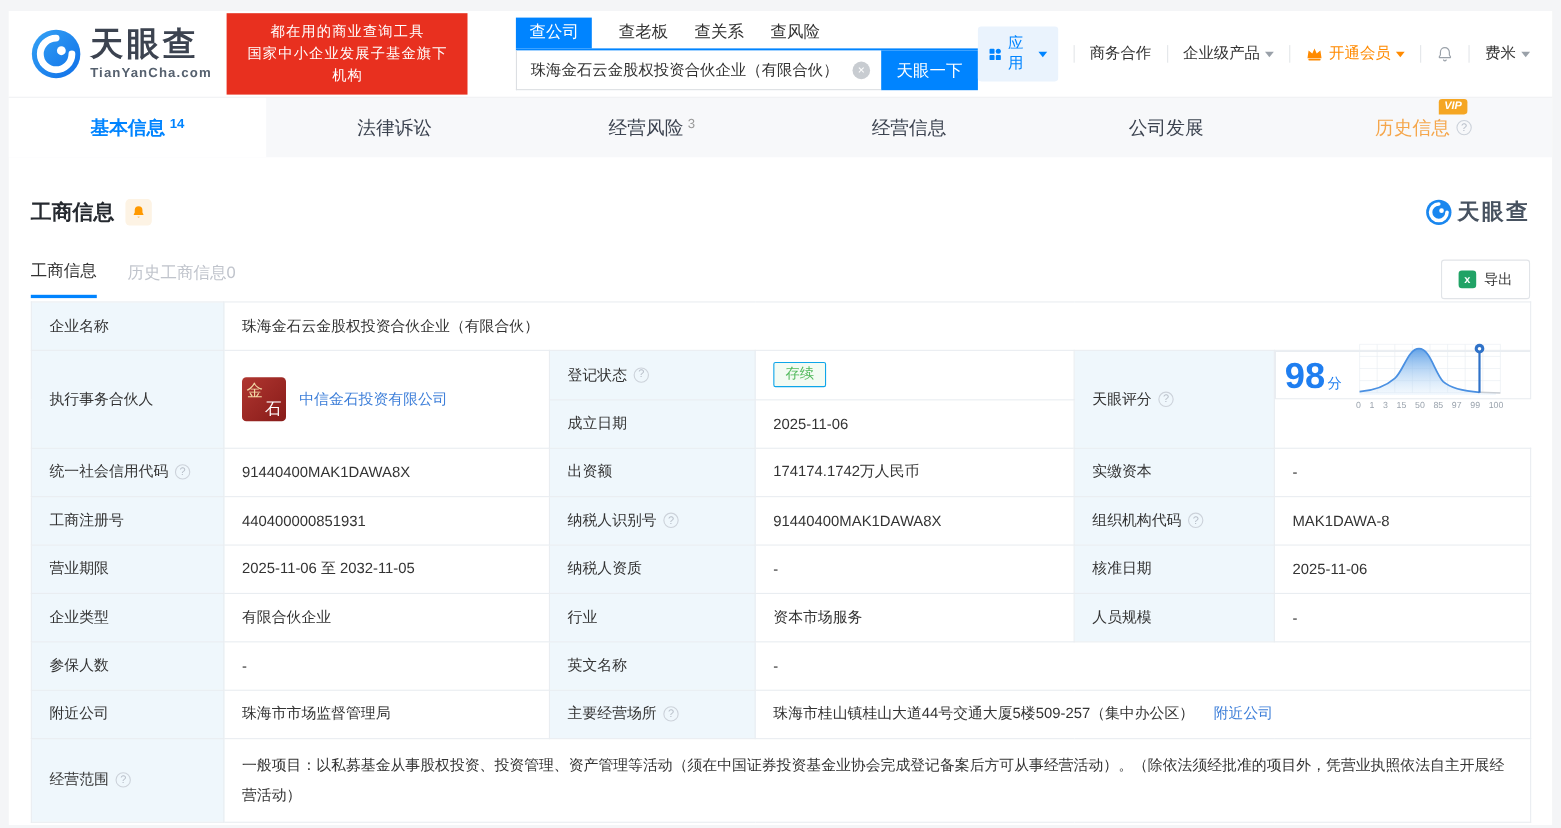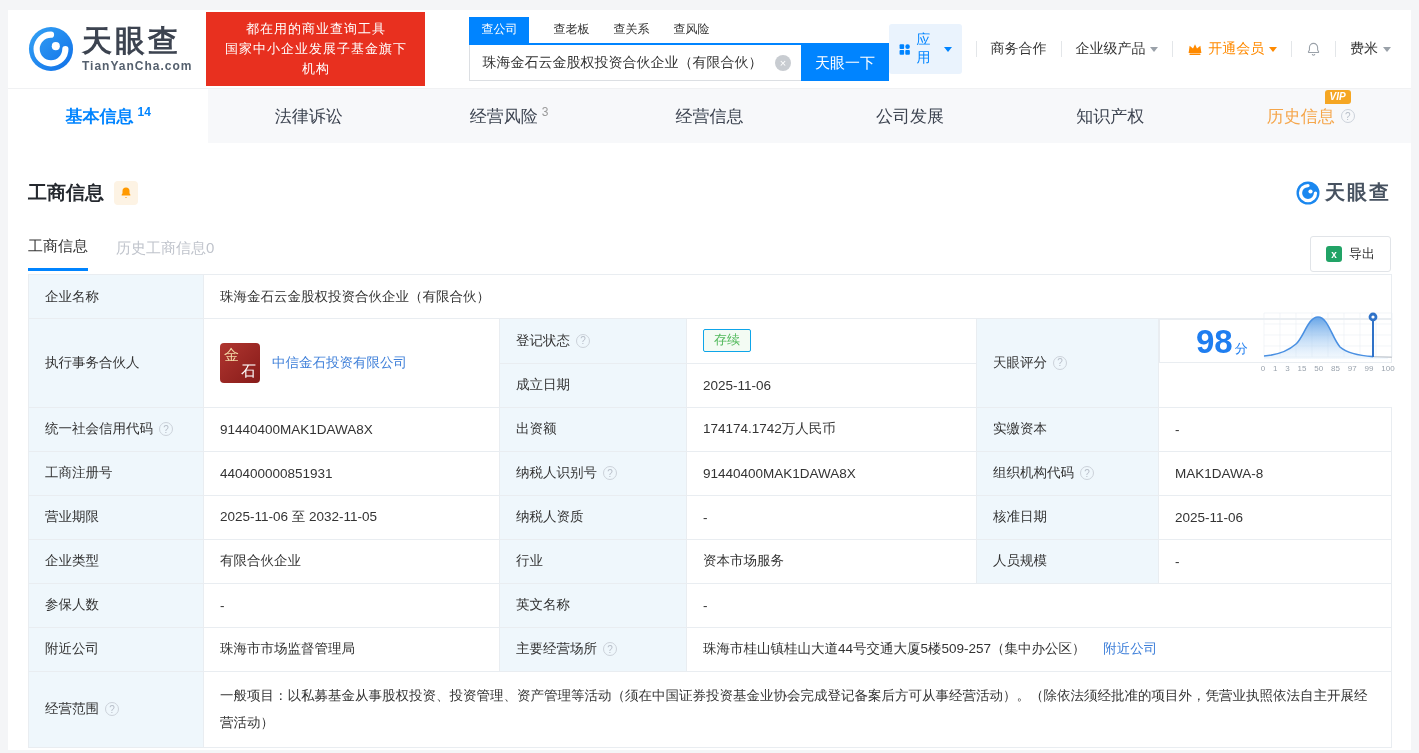--- a/index.html
+++ b/index.html
@@ -14,21 +14,21 @@
   
   .header { height: 78px; display: flex; align-items: center; padding: 0 20px; background: #fff; }
   .logo-block { display: flex; align-items: center; cursor: pointer; }
   .logo-swirl { width: 46px; height: 46px; }
   .logo-text { margin-left: 8px; }
   .brand-name { font-size: 30px; font-weight: bold; color: #3c4350; letter-spacing: 3px; line-height: 1; }
   .brand-domain { font-size: 12px; font-weight: bold; color: #55606e; letter-spacing: 1px; margin-top: 3px; }
   .slogan { margin-left: 14px; background: #e8301f; color: #fff; padding: 7px 12px; font-size: 13px; line-height: 1.55; text-align: center; letter-spacing: 1px; }
 
   .search-area { margin-left: 44px; width: 452px; }
-  .search-tabs { display: flex; align-items: flex-end; gap: 24px; font-size: 12px; }
+  .search-tabs { display: flex; align-items: flex-end; gap: 24px; font-size: 15px; }
   .search-tab { padding: 4px 0 5px; color: #333; cursor: pointer; }
   .search-tab.active { background: #0084ff; color: #fff; padding: 4px 12px 5px; }
   .search-box { display: flex; border-top: 2px solid #0084ff; }
   .search-input-wrap { position: relative; flex: 1; }
   .search-input { width: 100%; height: 36px; border: 1px solid #dcdfe3; border-top: none; border-right: none; padding: 0 34px 0 12px; font-size: 14px; color: #333; outline: none; font-family: inherit; }
   .clear-btn { position: absolute; right: 10px; top: 10px; width: 16px; height: 16px; border-radius: 50%; background: #c8ccd1; color: #fff; font-size: 11px; line-height: 16px; text-align: center; cursor: pointer; }
   .search-btn { width: 88px; height: 36px; background: #0084ff; color: #fff; border: none; font-size: 15px; cursor: pointer; font-family: inherit; }
 
   .top-menu { margin-left: auto; display: flex; align-items: center; font-size: 14px; }
   .apps-chip { display: flex; align-items: center; gap: 6px; background: #eaf3fd; color: #0084ff; padding: 7px 10px; border-radius: 3px; cursor: pointer; }
@@ -180,23 +180,20 @@
     <div class="nav-tab">
       <span>经营风险</span>
       <span class="nav-count">3</span>
     </div>
     <div class="nav-tab">
       <span>经营信息</span>
     </div>
     <div class="nav-tab">
       <span>公司发展</span>
     </div>
-    <div class="nav-tab">
-      <span>知识产权</span>
-    </div>
     <div class="nav-tab history">
       <span class="tab-label-wrap">
         <span>历史信息</span>
         <span class="vip-badge">VIP</span>
       </span>
       <span class="q-icon">?</span>
     </div>
   </div>
 
   <div class="content">
@@ -262,21 +259,21 @@
           <td>
             <span class="status-badge">存续</span>
           </td>
           <td class="lbl" rowspan="2">
             <span class="lbl-inner">
                 <span>天眼评分</span>
                 <span class="q-icon">?</span>
               </span>
           </td>
           <td rowspan="2" class="score-cell">
-            <span style="white-space:nowrap;margin-left:28px;">
+            <span style="white-space:nowrap;">
               <span class="score-num">98</span><span class="score-unit">分</span>
             </span>
             <span class="mini-chart">
               <svg width="136" height="54" viewBox="0 0 136 54">
                 <defs>
                     <linearGradient id="curveFill" x1="0" y1="0" x2="0" y2="1">
                   <stop offset="0" stop-color="#5d9fe6" stop-opacity="0.95"></stop>
                   <stop offset="1" stop-color="#cfe6fa" stop-opacity="0.25"></stop>
                 </linearGradient>
                   </defs>

